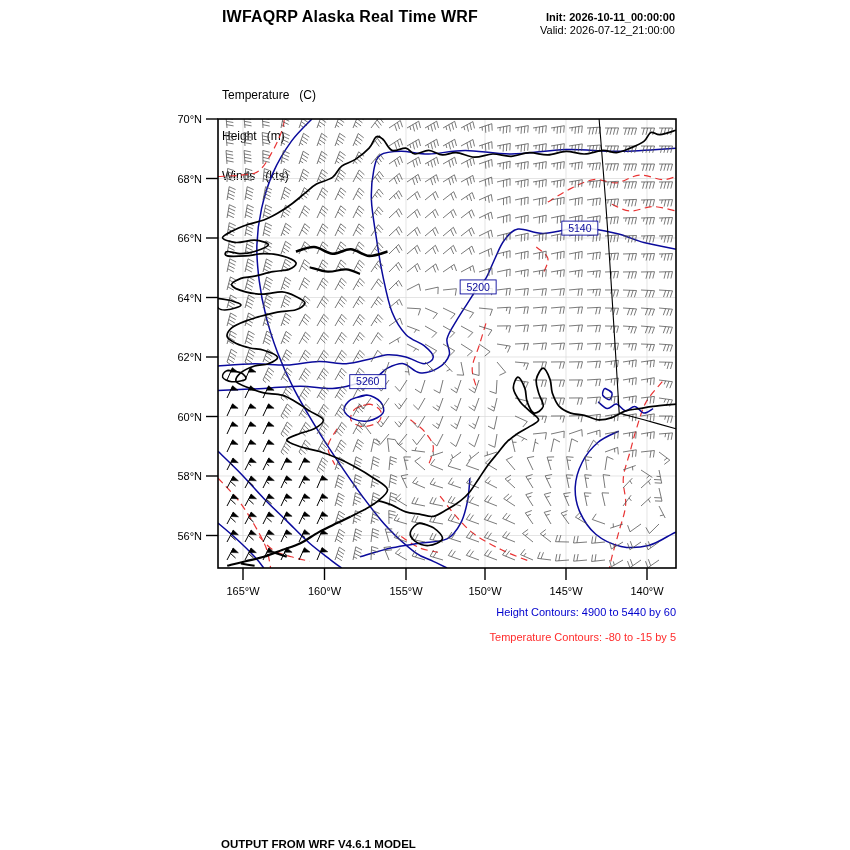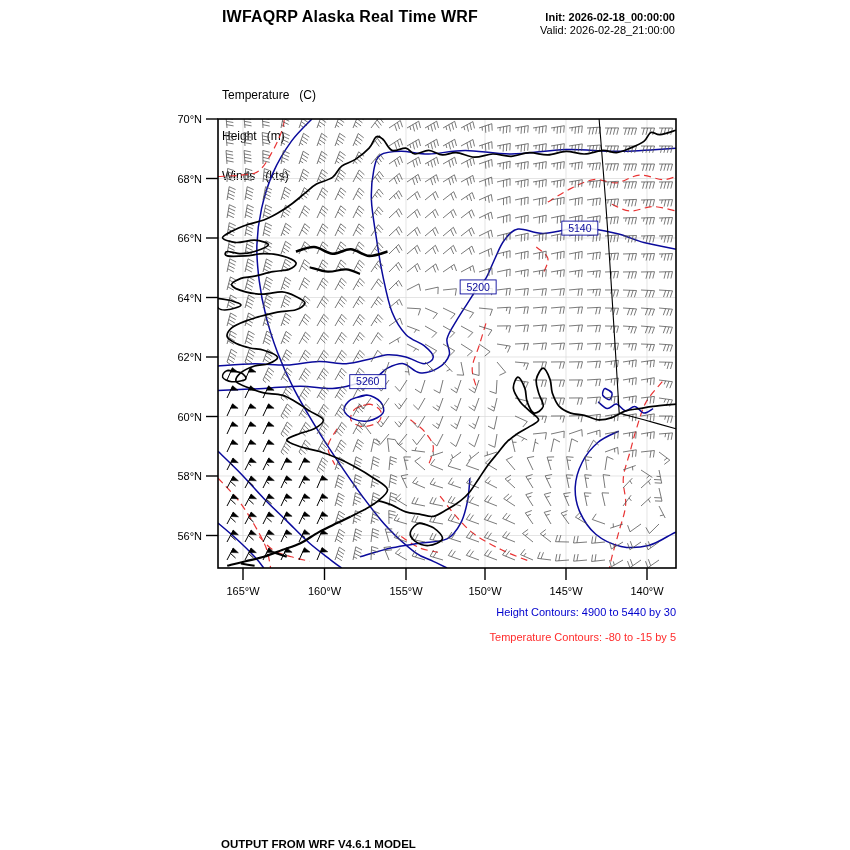--- a/index.html
+++ b/index.html
@@ -16,22 +16,22 @@
   .ann-red{top:631px;color:#ff2b2b;}
   .footer{position:absolute;left:221px;top:811px;font-size:11.5px;font-weight:bold;line-height:13.5px;white-space:pre;}
   svg{position:absolute;left:0;top:0;}
 </style>
 </head>
 <body>
 
 <div class="page">
   <div class="title">IWFAQRP Alaska Real Time WRF</div>
   <div class="initbox">
-    <div class="init">Init: 2026-02-18_00:00:00</div>
-    <div class="valid">Valid: 2026-02-28_21:00:00</div>
+    <div class="init">Init: 2026-10-11_00:00:00</div>
+    <div class="valid">Valid: 2026-07-12_21:00:00</div>
   </div>
   <div class="legend">
     <div>Temperature   (C)</div>
     <div>Height   (m)</div>
     <div>Winds   (kts)</div>
   </div>
 
   <svg id="map" width="850" height="850" viewBox="0 0 850 850">
       <defs>
         <clipPath id="mapclip">
@@ -809,20 +809,20 @@
         <text x="406" y="595" text-anchor="middle" font-size="11px" fill="#000" font-family="&quot;Liberation Sans&quot;,sans-serif">155°W</text>
         <line x1="485" y1="568" x2="485" y2="580" stroke="#000000" stroke-width="1.4"></line>
         <text x="485" y="595" text-anchor="middle" font-size="11px" fill="#000" font-family="&quot;Liberation Sans&quot;,sans-serif">150°W</text>
         <line x1="566" y1="568" x2="566" y2="580" stroke="#000000" stroke-width="1.4"></line>
         <text x="566" y="595" text-anchor="middle" font-size="11px" fill="#000" font-family="&quot;Liberation Sans&quot;,sans-serif">145°W</text>
         <line x1="647" y1="568" x2="647" y2="580" stroke="#000000" stroke-width="1.4"></line>
         <text x="647" y="595" text-anchor="middle" font-size="11px" fill="#000" font-family="&quot;Liberation Sans&quot;,sans-serif">140°W</text>
       </g>
     </svg>
 
-  <div class="ann ann-blue">Height Contours: 4900 to 5440 by 30</div>
+  <div class="ann ann-blue">Height Contours: 4900 to 5440 by 60</div>
   <div class="ann ann-red">Temperature Contours: -80 to -15 by 5</div>
 
   <div class="footer">
     <div>OUTPUT FROM WRF V4.6.1 MODEL</div>
     
   </div>
 </div>
 
 </body></html>

